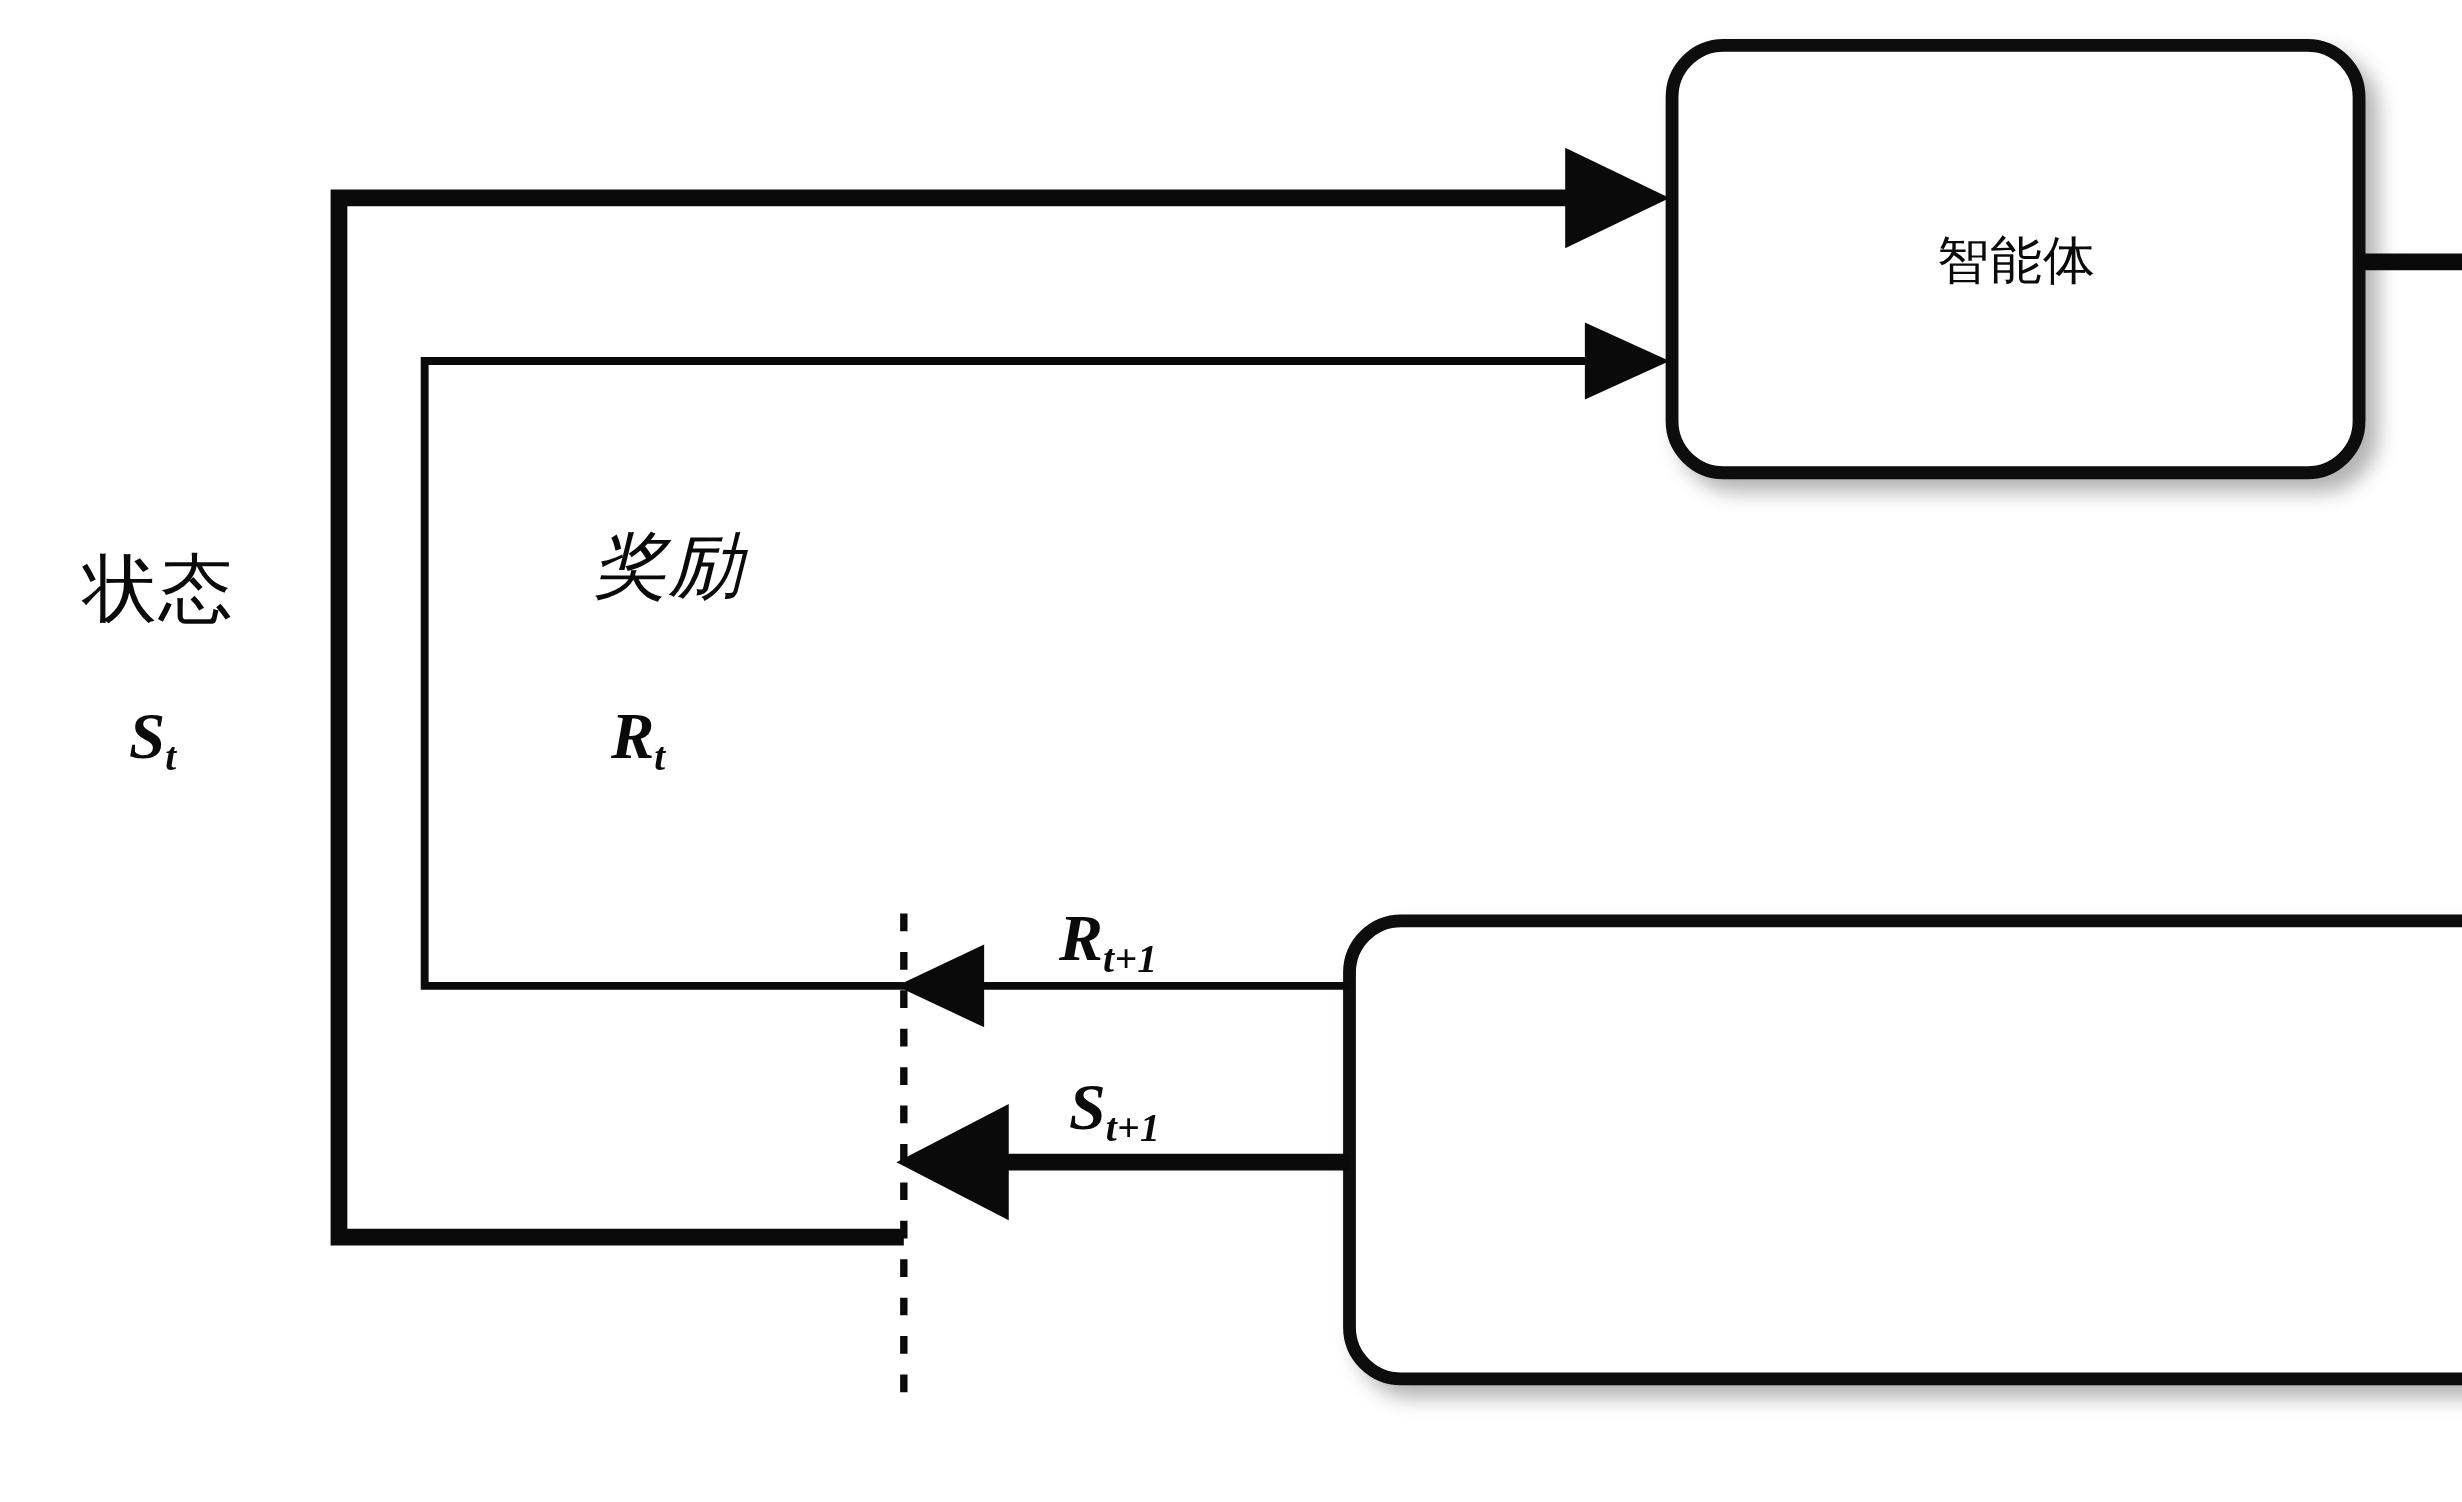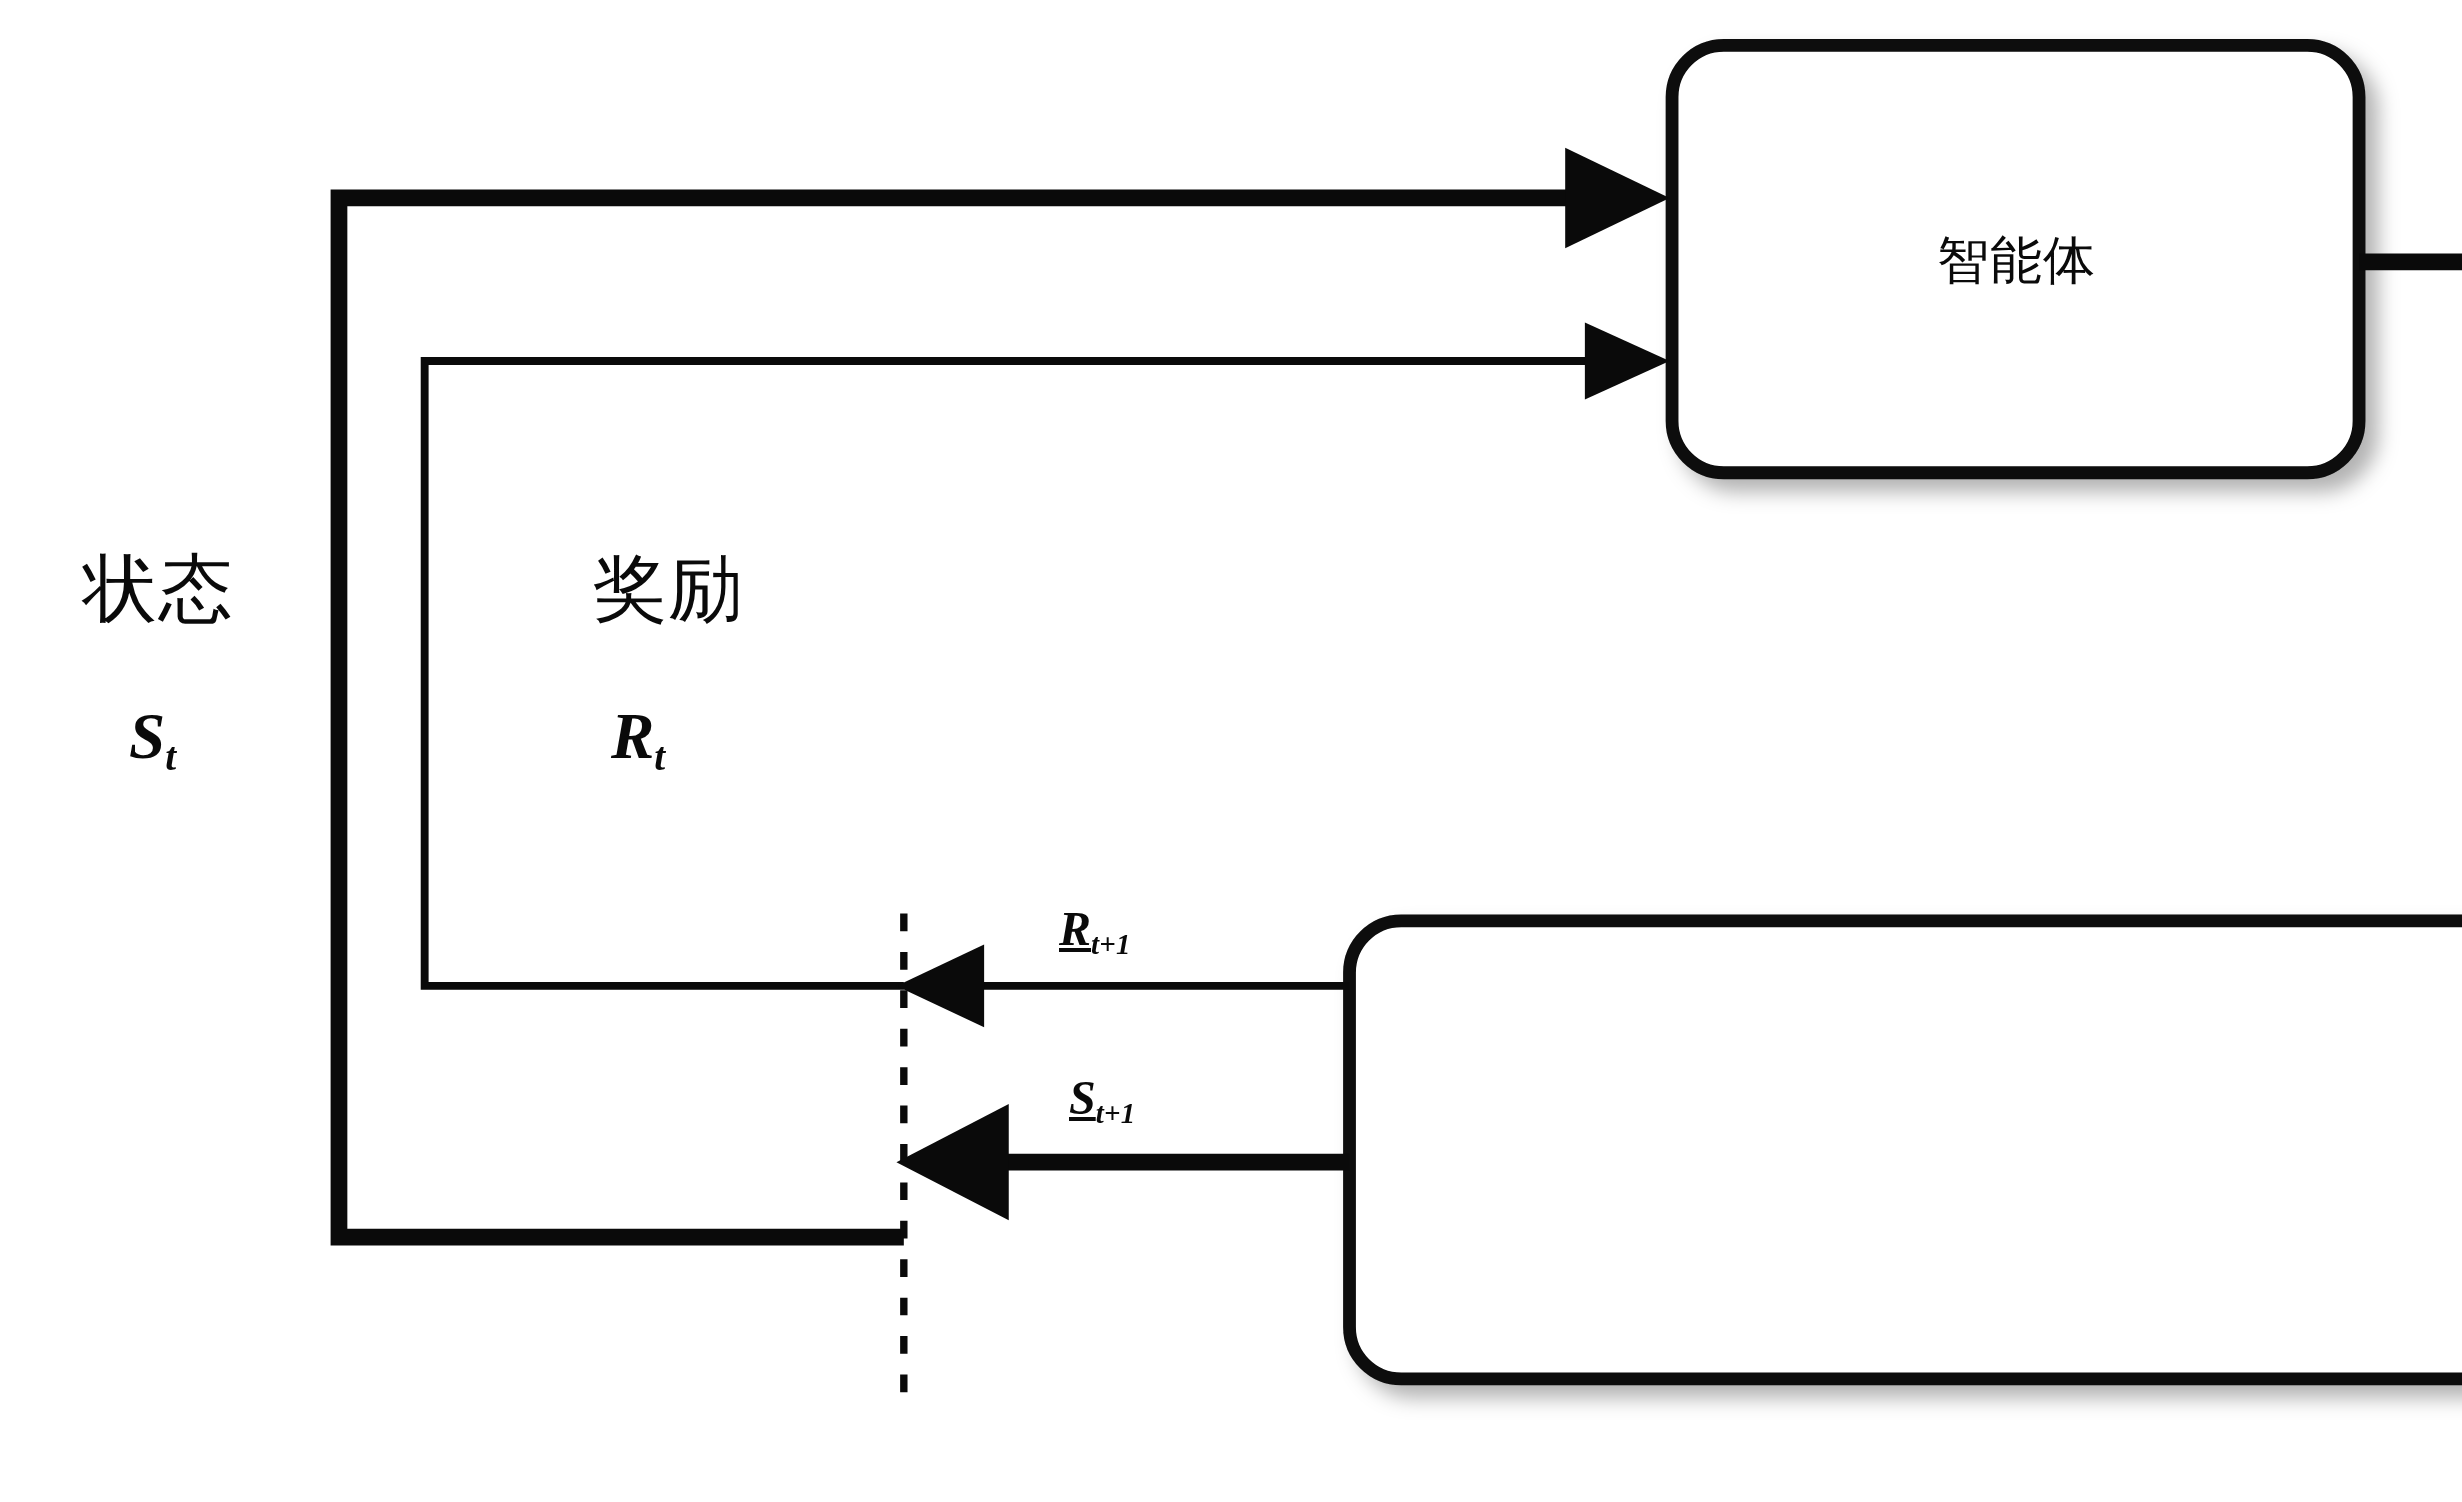--- a/index.html
+++ b/index.html
@@ -55,21 +55,21 @@
   
   .box-title {
     font-size: 52px;
   }
 
   
   .side-word  { font-size: 74px; }
   .side-sym   { font-size: 65px; }
 
   
-  .edge-sym   { font-size: 48px; text-decoration: underline; }
+  .edge-sym   { font-size: 66px; }
 
   
   #caption-strip {
     position: absolute;
     left: 148px;
     bottom: -28.6px;
     width: 2019px;
     height: 47px;
     overflow: hidden;
     opacity: 0.13;
@@ -132,21 +132,21 @@
   </svg>
 
   <div class="label cjk box-title" style="left:1903px; top:52px; width:227px; height:416px;
               display:flex; align-items:center; justify-content:center;">智能体</div>
 
 
   <div class="label cjk side-word" style="left:83px; top:551px;">状态</div>
 
   <div class="label mathvar side-sym" style="left:129px; top:704px;"><span>S</span><span class="sub">t</span></div>
 
-  <div class="label cjk side-word" style="left:593px; top:551px;">奖励</div>
+  <div class="label cjk side-word" style="left:593px; top:528px;font-style:italic;">奖励</div>
 
   <div class="label mathvar side-sym" style="left:611px; top:704px;"><span>R</span><span class="sub">t</span></div>
 
   <div class="label mathvar edge-sym" style="left:1059px; top:905px;"><span>R</span><span class="sub">t+1</span></div>
 
   <div class="label mathvar edge-sym" style="left:1069px; top:1074px;"><span>S</span><span class="sub">t+1</span></div>
 
   <div id="caption-strip"></div>
 
 </div>

